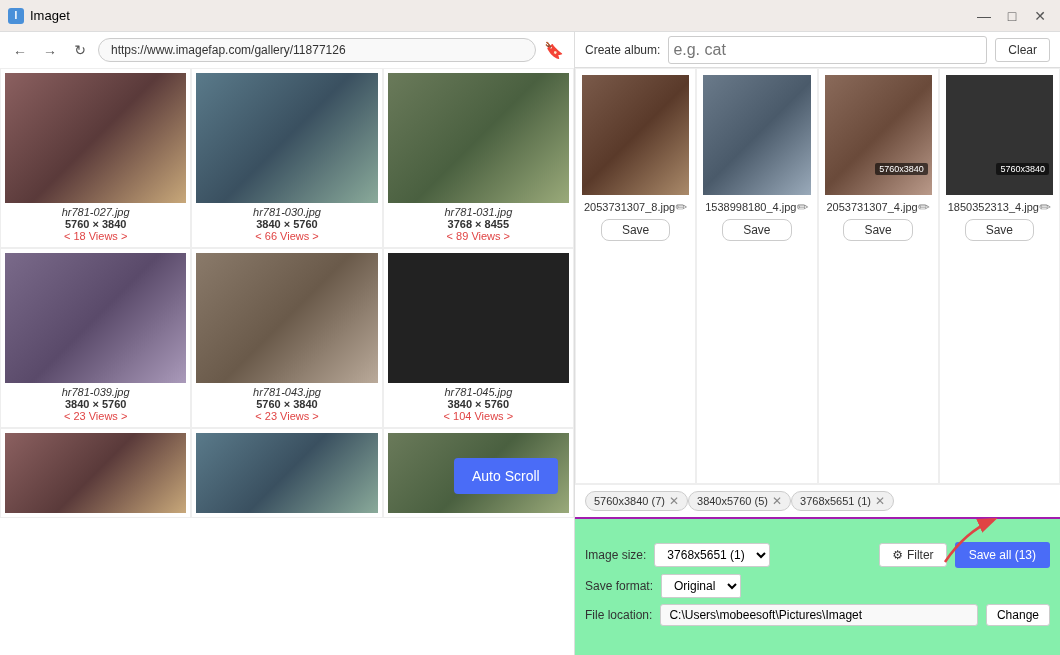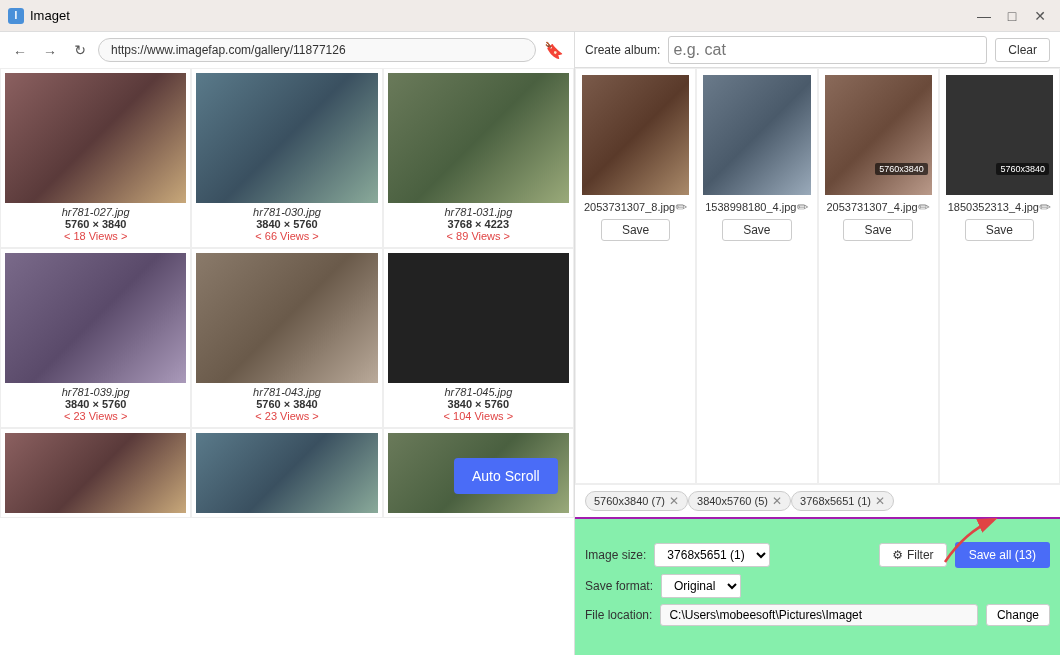--- a/index.html
+++ b/index.html
@@ -54,21 +54,21 @@
     
     .right-panel { flex: 1; background: white; display: flex; flex-direction: column; overflow: hidden; }
 
     
     .right-grid { display: grid; grid-template-columns: 1fr 1fr 1fr 1fr; flex: 1; overflow-y: auto; }
     .right-image-cell { border: 1px solid #eee; padding: 6px; display: flex; flex-direction: column; align-items: center; background: white; }
     .right-thumb { width: 100%; height: 120px; background: #333; position: relative; display: flex; align-items: center; justify-content: center; overflow: hidden; }
     .right-image-info { width: 100%; padding: 4px 2px 2px 2px; display: flex; align-items: center; justify-content: space-between; }
     .right-filename { font-size: 11px; color: #333; }
     .edit-icon { color: #888; font-size: 14px; cursor: pointer; }
-    .save-btn-right { background: white; border: 1px solid #ccc; border-radius: 3px; padding: 3px 20px; font-size: 12px; cursor: pointer; color: #333; margin-top: 2px; }
+    .save-btn-right { background: white; border: 1px solid #ccc; border-radius: 8px; padding: 3px 20px; font-size: 12px; cursor: pointer; color: #333; margin-top: 2px; }
     .res-badge { position: absolute; bottom: 20px; right: 4px; background: rgba(0,0,0,0.6); color: white; font-size: 9px; padding: 1px 4px; border-radius: 2px; }
 
     
     .tags-row { display: flex; align-items: center; flex-wrap: wrap; gap: 0; padding: 6px 10px; border-top: 1px solid #eee; background: white; }
     .tag-badge { background: #f0f0f0; border: 1px solid #ccc; border-radius: 10px; padding: 2px 8px; font-size: 11px; color: #333; display: flex; align-items: center; gap: 4px; }
     .tag-x { cursor: pointer; color: #888; font-size: 12px; }
 
     
     .bottom-controls { padding: 23px 10px; border-top: 2px solid #a21caf; background: #86efac; }
     .control-row { display: flex; align-items: center; gap: 8px; margin-bottom: 6px; }
@@ -151,21 +151,21 @@
           <div class="image-info">
             <div class="image-filename">hr781-030.jpg</div>
             <div class="image-dimensions">3840 × 5760</div>
             <div class="image-views">&lt; 66 Views &gt;</div>
           </div>
         </div>
         <div class="image-cell">
           <div class="image-thumb thumb-3"></div>
           <div class="image-info">
             <div class="image-filename">hr781-031.jpg</div>
-            <div class="image-dimensions">3768 × 4223</div>
+            <div class="image-dimensions">3768 × 8455</div>
             <div class="image-views">&lt; 89 Views &gt;</div>
           </div>
         </div>
 
         <div class="image-cell">
           <div class="image-thumb thumb-4"></div>
           <div class="image-info">
             <div class="image-filename">hr781-039.jpg</div>
             <div class="image-dimensions">3840 × 5760</div>
             <div class="image-views">&lt; 23 Views &gt;</div>

